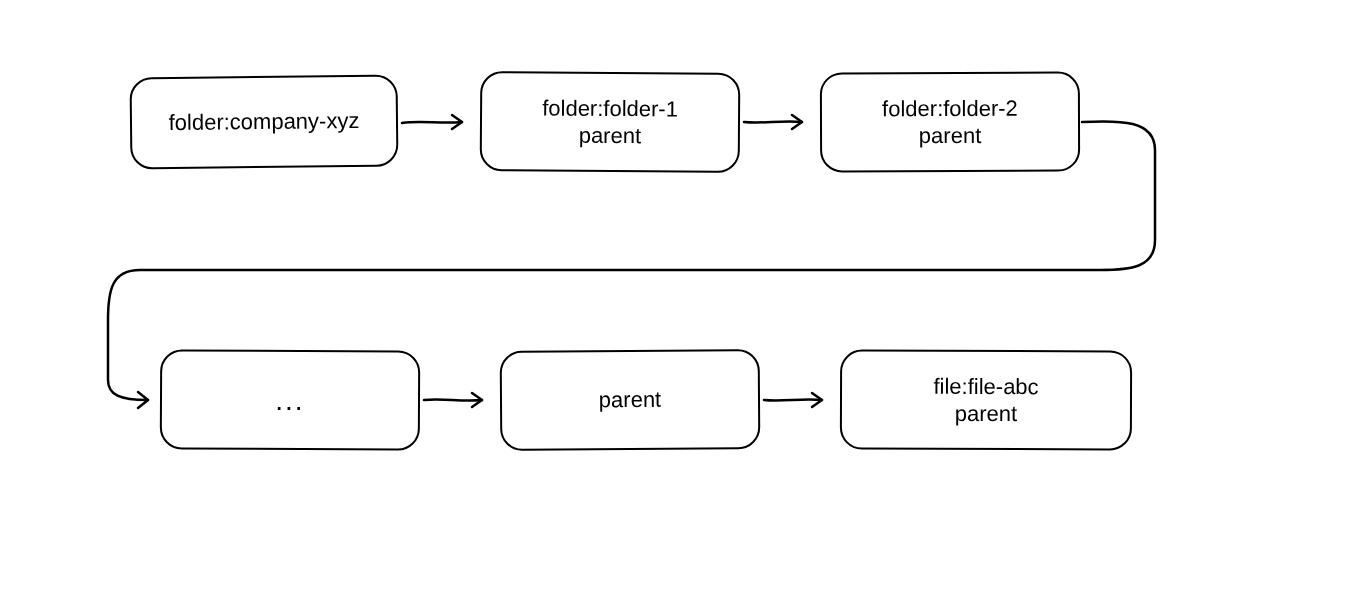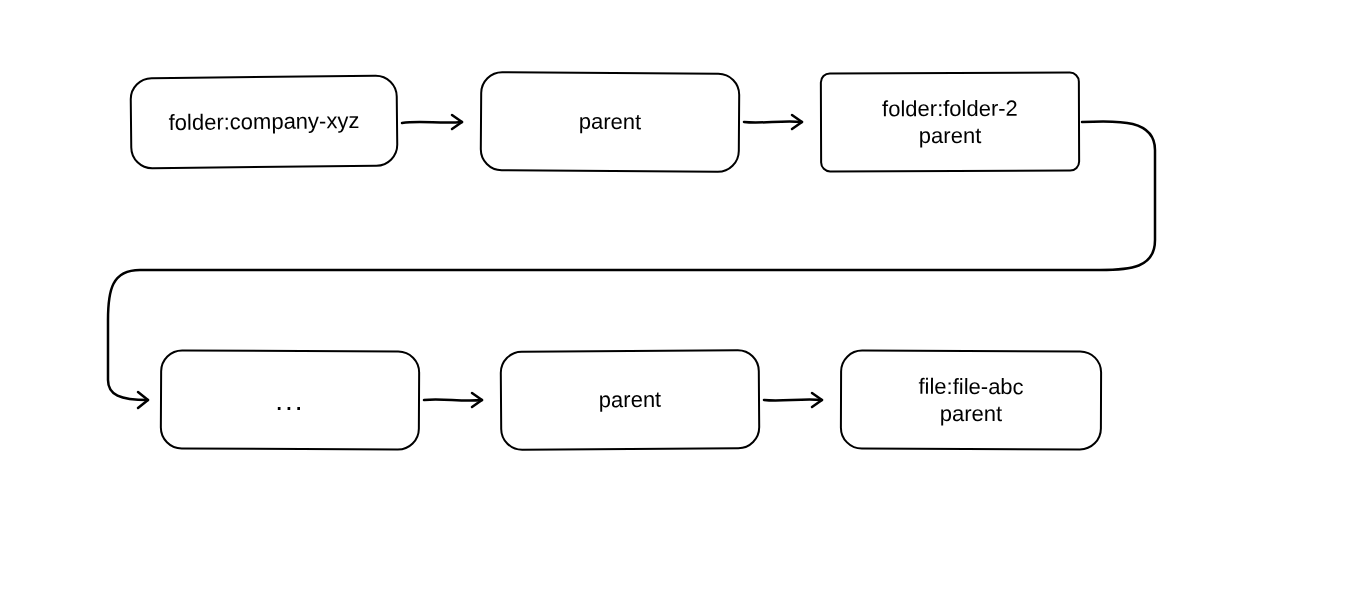--- a/index.html
+++ b/index.html
@@ -49,37 +49,38 @@
 </head>
 <body>
 
 <div class="canvas">
 
   <div class="node" style="left:130px; top:76px; width:268px; height:92px; transform:rotate(-0.6deg);">
     <span class="line1">folder:company-xyz</span>
   </div>
 
   <div class="node" style="left:480px; top:72px; width:260px; height:100px; transform:rotate(0.4deg);">
+    <span class="line1">folder:folder-1</span>
     <span class="line2">parent</span>
   </div>
 
-  <div class="node" style="left:820px; top:72px; width:260px; height:100px; transform:rotate(-0.2deg);border-radius:10px;">
+  <div class="node" style="left:820px; top:72px; width:260px; height:100px; transform:rotate(-0.2deg);">
     <span class="line1">folder:folder-2</span>
     <span class="line2">parent</span>
   </div>
 
   <div class="node" style="left:160px; top:350px; width:260px; height:100px; transform:rotate(0.3deg);">
     <span class="line1 ellipsis">...</span>
   </div>
 
   <div class="node" style="left:500px; top:350px; width:260px; height:100px; transform:rotate(-0.4deg);">
     <span class="line2">parent</span>
   </div>
 
-  <div class="node" style="left:840px; top:350px; width:262px; height:100px; transform:rotate(0.2deg);">
+  <div class="node" style="left:840px; top:350px; width:292px; height:100px; transform:rotate(0.2deg);">
     <span class="line1">file:file-abc</span>
     <span class="line2">parent</span>
   </div>
 
   <div class="arrow" style="left:400px; top:108px; width:78px; height:28px;">
     <svg width="78" height="28" viewBox="0 0 78 28">
       <path d="M2 15 C 20 12, 40 16, 62 14" stroke="#000" stroke-width="2.5" fill="none" stroke-linecap="round"></path>
       <path d="M62 14 L52 7 M62 14 L52 21" stroke="#000" stroke-width="2.5" fill="none" stroke-linecap="round"></path>
     </svg>
   </div>

